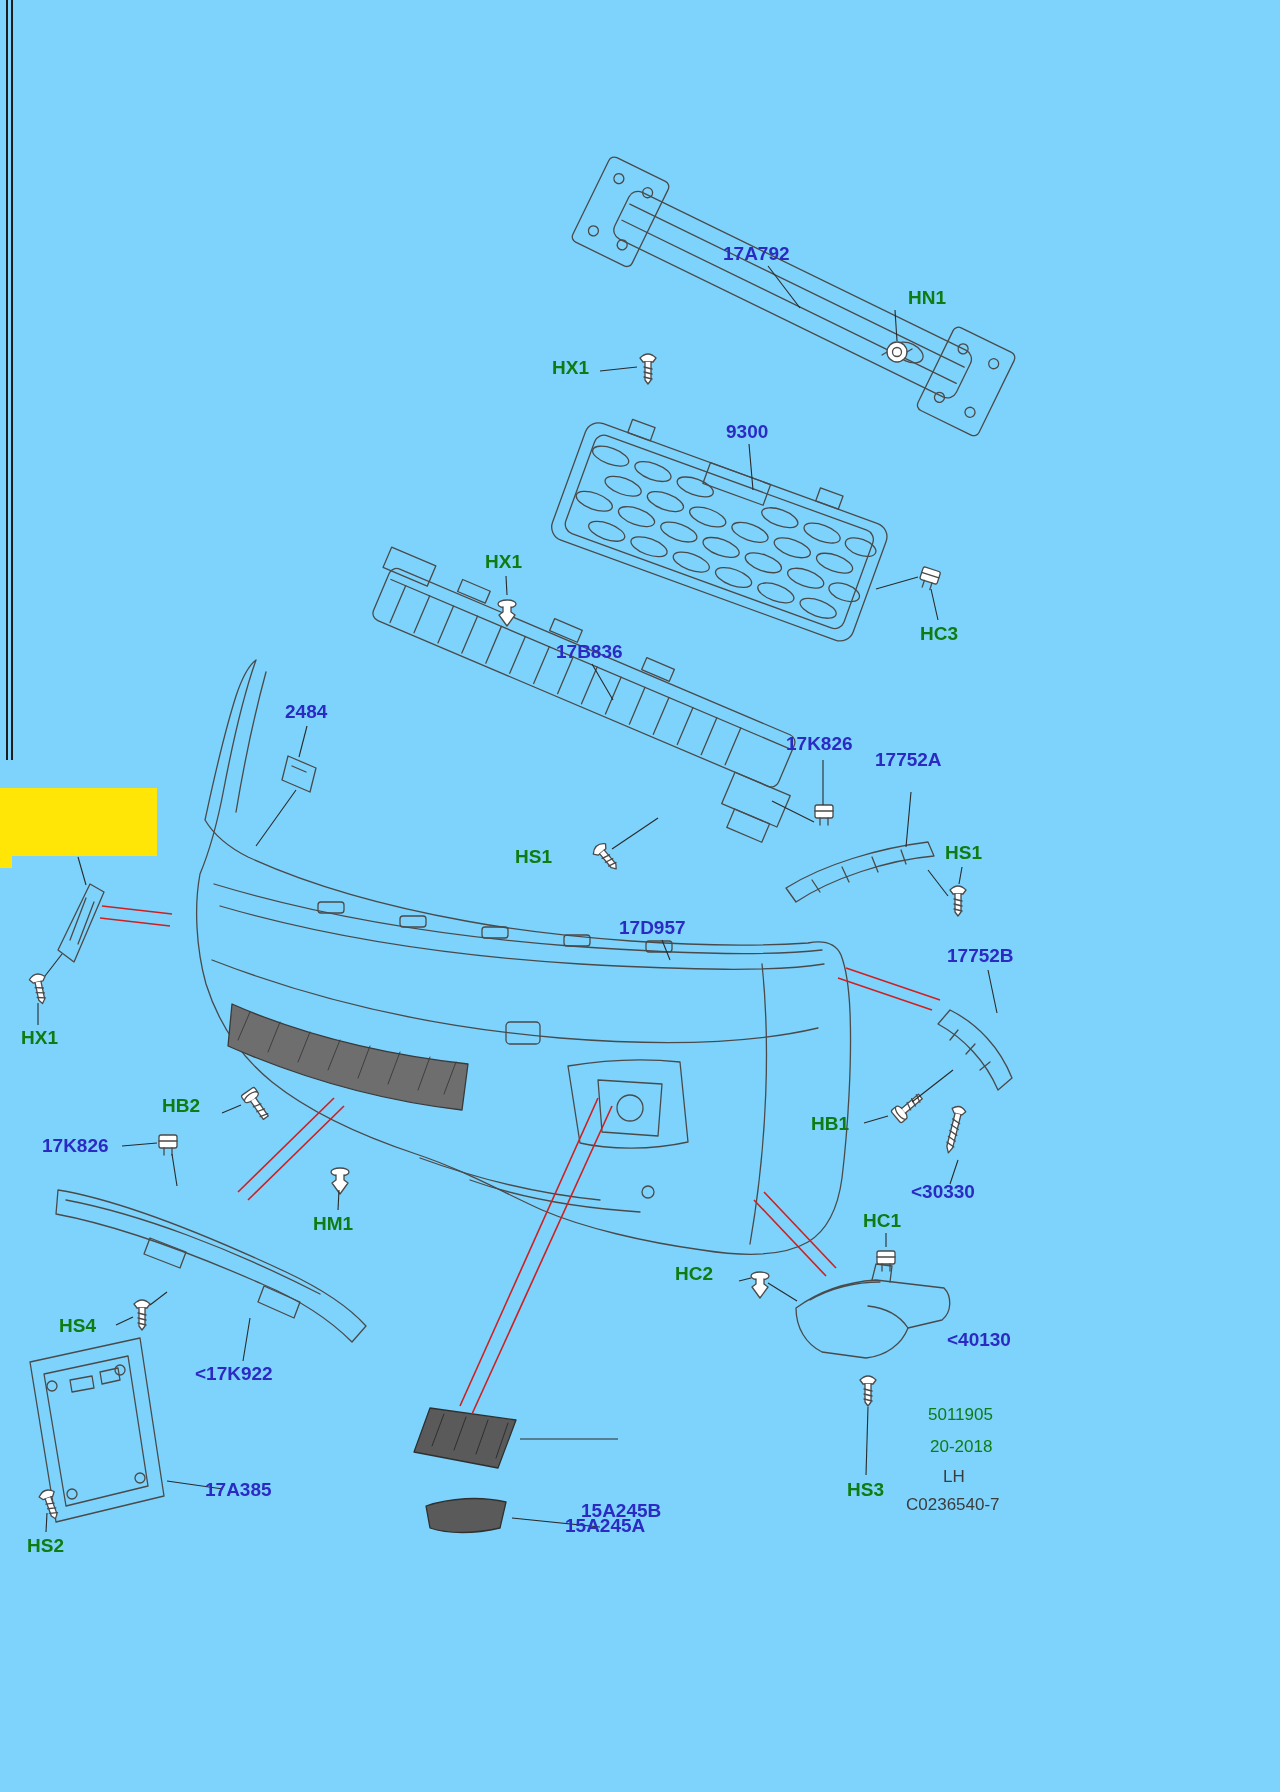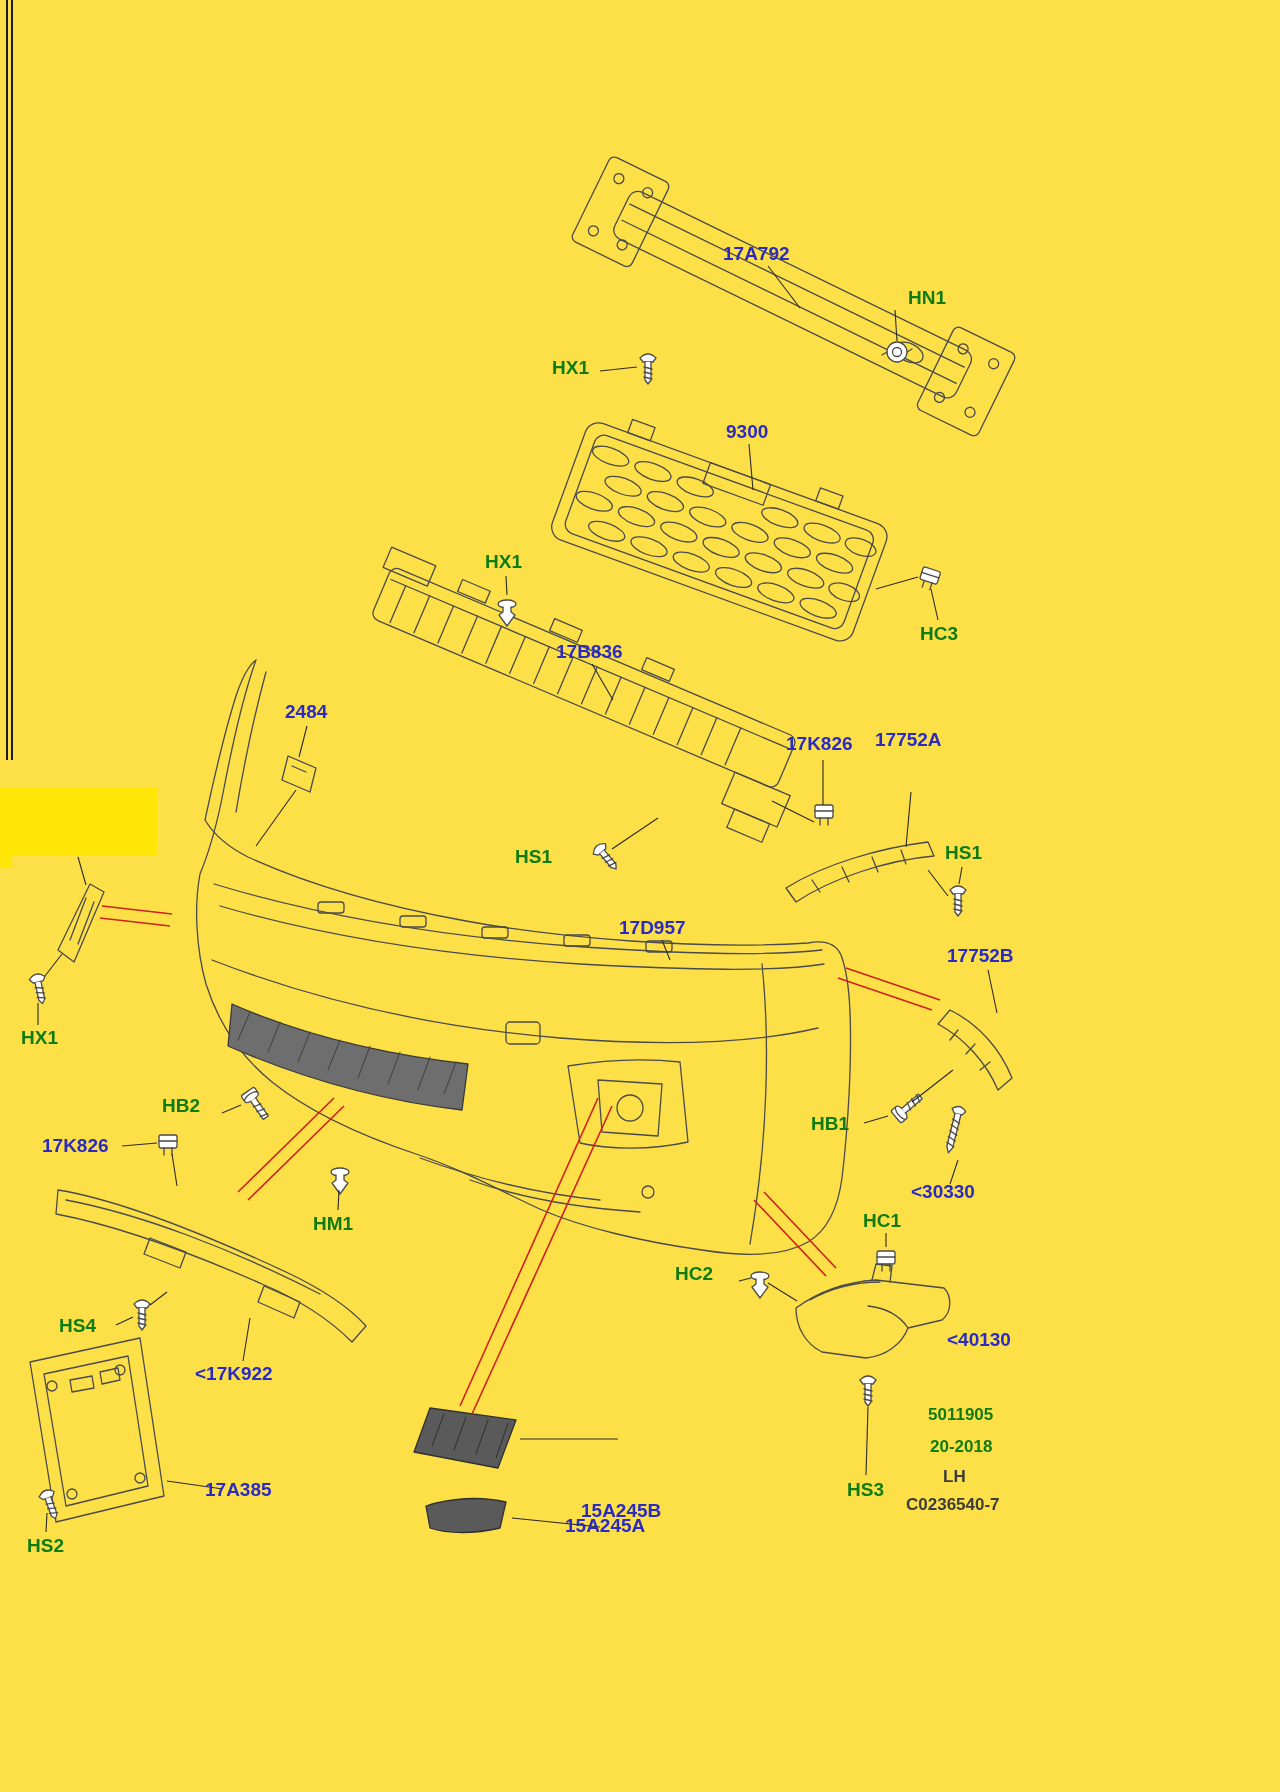--- a/index.html
+++ b/index.html
@@ -1,22 +1,22 @@
 <!DOCTYPE html>
 <html><head>
 <meta charset="utf-8">
 <style>
   html,body{margin:0;padding:0}
   body{width:1280px;height:1792px;background:#ffffff;font-family:"Liberation Sans",sans-serif;position:relative;overflow:hidden}
-  .page{position:relative;width:1280px;height:1792px;background:#fde047}
+  .page{position:relative;width:1280px;height:1792px;background:#7dd3fc}
   svg.art{position:absolute;left:0;top:0}
   .lbl{position:absolute;font-weight:bold;font-size:19px;white-space:nowrap;line-height:22px}
   .lbl-part{color:#2b2bc4}
   .lbl-hw{color:#0e7c12}
-  .sheet{position:absolute;font-weight:bold;font-size:17px;white-space:nowrap}
+  .sheet{position:absolute;font-weight:normal;font-size:17px;white-space:nowrap}
   .sheet-green{color:#0e7c12}
   .sheet-dark{color:#3c3c3c}
   .copyright{position:absolute;left:0;top:1547px;width:1196px;text-align:center;font-size:16px;color:#2e2e2e;font-weight:bold}
 </style>
 </head>
 <body>
 
 <div class="page">
 
 <svg class="art" width="1280" height="1792" viewBox="0 0 1280 1792">
@@ -321,21 +321,21 @@
     <line x1="764" y1="1192" x2="836" y2="1268"></line>
     <line x1="754" y1="1200" x2="826" y2="1276"></line>
   </g>
 </svg>
 
 <div class="lbl lbl-part" style="left:723px;top:243px">17A792</div>
 <div class="lbl lbl-part" style="left:726px;top:421px">9300</div>
 <div class="lbl lbl-part" style="left:556px;top:641px">17B836</div>
 <div class="lbl lbl-part" style="left:285px;top:701px">2484</div>
 <div class="lbl lbl-part" style="left:786px;top:733px">17K826</div>
-<div class="lbl lbl-part" style="left:875px;top:729px">17752A</div>
+<div class="lbl lbl-part" style="left:875px;top:749px">17752A</div>
 <div class="lbl lbl-part" style="left:619px;top:917px">17D957</div>
 <div class="lbl lbl-part" style="left:947px;top:945px">17752B</div>
 <div class="lbl lbl-part" style="left:42px;top:1135px">17K826</div>
 <div class="lbl lbl-part" style="left:911px;top:1181px">&lt;30330</div>
 <div class="lbl lbl-part" style="left:947px;top:1329px">&lt;40130</div>
 <div class="lbl lbl-part" style="left:195px;top:1363px">&lt;17K922</div>
 <div class="lbl lbl-part" style="left:581px;top:1500px">15A245B</div>
 <div class="lbl lbl-part" style="left:205px;top:1479px">17A385</div>
 <div class="lbl lbl-part" style="left:565px;top:1515px">15A245A</div>
 

